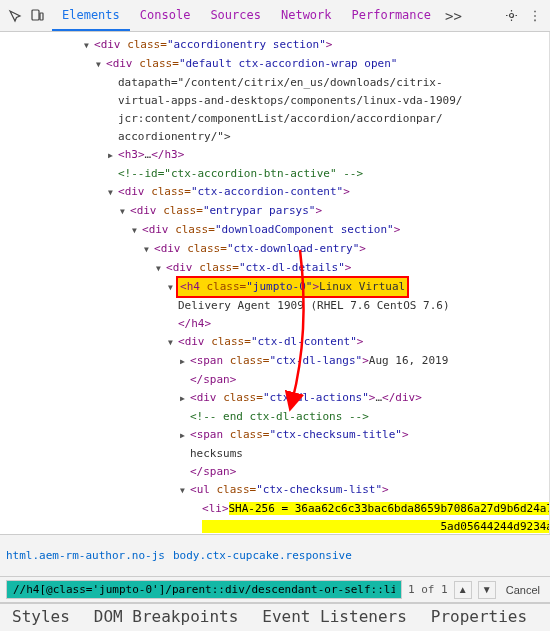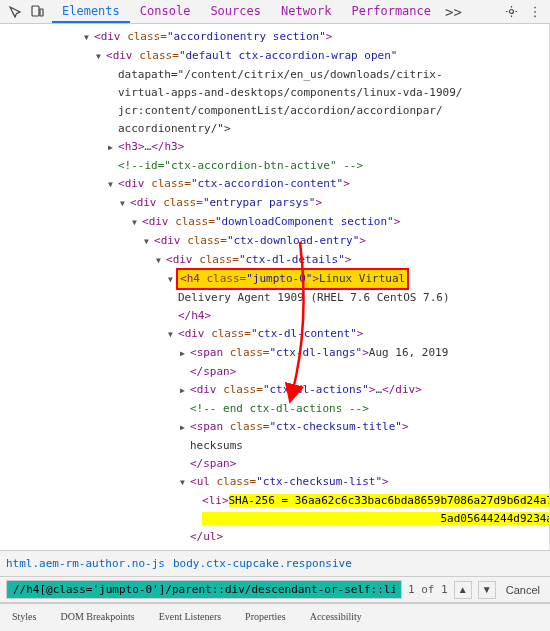--- a/index.html
+++ b/index.html
@@ -13,21 +13,21 @@
       display: flex;
       flex-direction: column;
     }
 
     
     .devtools-toolbar {
       display: flex;
       align-items: center;
       background: #f3f3f3;
       border-bottom: 1px solid #ccc;
-      height: 24px;
+      height: 32px;
       padding: 0 4px;
       flex-shrink: 0;
     }
     .toolbar-icon-btn {
       width: 22px;
       height: 22px;
       display: flex;
       align-items: center;
       justify-content: center;
       cursor: pointer;
@@ -117,21 +117,21 @@
     .comment { color: #236e25; }
     .sha-highlight {
       background: #ffff00;
     }
 
     
     .breadcrumb-bar {
       background: #f3f3f3;
       border-top: 1px solid #ccc;
       border-bottom: 1px solid #ccc;
-      padding: 6px 6px;
+      padding: 14px 6px;
       font-size: 11px;
       color: #333;
       display: flex;
       align-items: center;
       gap: 4px;
       flex-shrink: 0;
       white-space: nowrap;
       overflow: hidden;
     }
     .breadcrumb-item {
@@ -192,25 +192,24 @@
       border-top: 1px solid #ccc;
       height: 28px;
       align-items: stretch;
       flex-shrink: 0;
     }
     .bottom-tab {
       padding: 0 12px;
       display: flex;
       align-items: center;
       cursor: pointer;
-      font-size: 10px;
+      font-size: 16px;
       color: #444;
       border-bottom: 2px solid transparent;
       white-space: nowrap;
-      font-family: Liberation Serif, serif;
     }
 
     .panel-wrapper {
       position: relative;
       flex: 1;
       overflow: hidden;
       display: flex;
       flex-direction: column;
     }
   </style>

